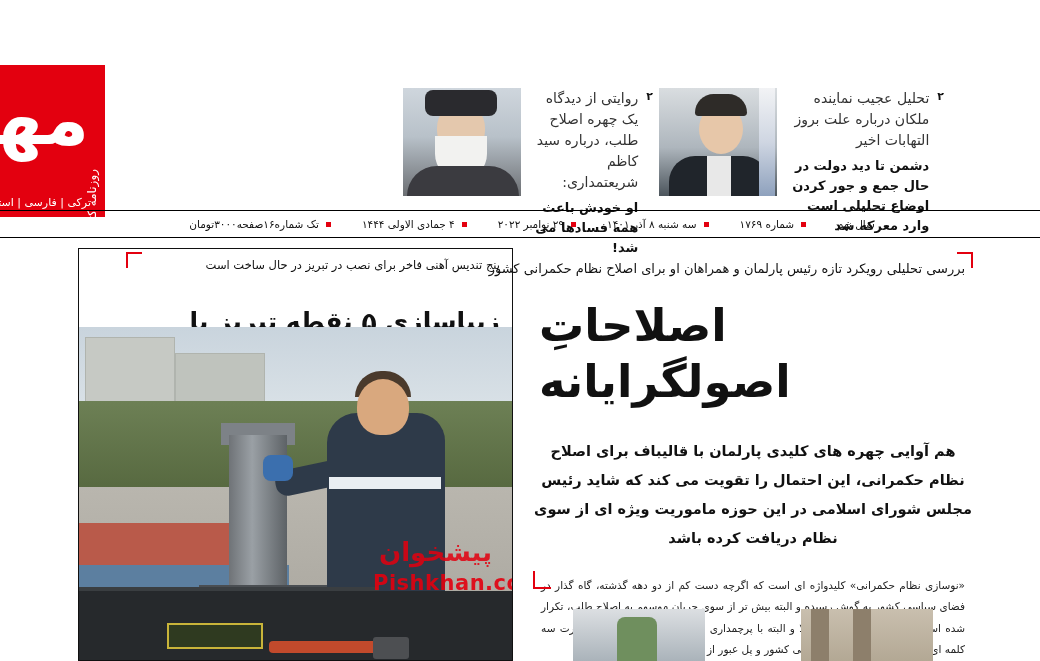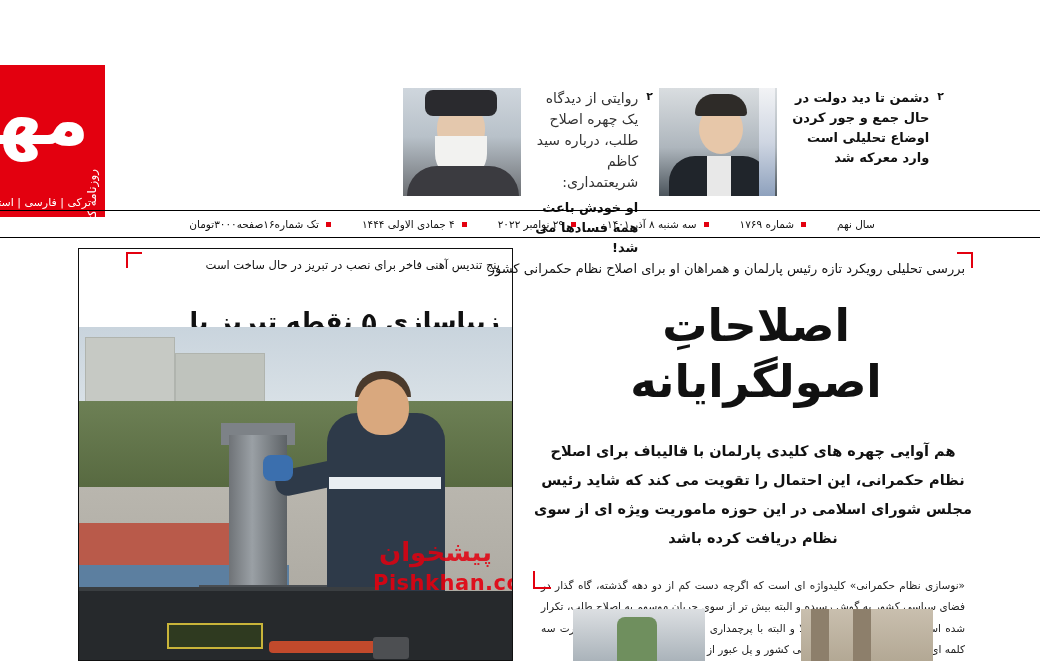--- a/index.html
+++ b/index.html
@@ -328,21 +328,21 @@
   .corner {
     position: absolute;
     width: 16px; height: 16px;
     border-color: #e3000f;
     border-style: solid;
   }
   .corner.tr { right: 0; top: 0; border-width: 2px 2px 0 0; }
   .corner.tl { left: -407px; top: 0; border-width: 2px 0 0 2px; }
   .lead-head {
     margin-top: 6px;
-    text-align: center;
+    text-align: left;
     font-size: 45px;
     font-weight: bold;
     color: #111;
     line-height: 1.25;
     letter-spacing: -0.5px;
     padding-left: 6px;
   }
   .lead-deck {
     margin-top: 26px;
     text-align: center;
@@ -413,20 +413,21 @@
       </div>
       <div class="teaser-photo ph-cleric">
         <div class="beard"></div>
           <div class="robe"></div>
       </div>
     </div>
 
     <div class="teaser-col teaser-b">
       <div class="teaser-num">۲</div>
       <div class="teaser-text">
+        <div class="teaser-kicker">تحلیل عجیب نماینده ملکان درباره علت بروز التهابات اخیر</div>
         <div class="teaser-head">دشمن تا دید دولت در حال جمع و جور کردن اوضاع تحلیلی است وارد معرکه شد</div>
       </div>
       <div class="teaser-photo ph-man">
         <div class="suit"></div>
           <div class="shirt"></div>
           <div class="flag"></div>
       </div>
     </div>
   </div>
 

